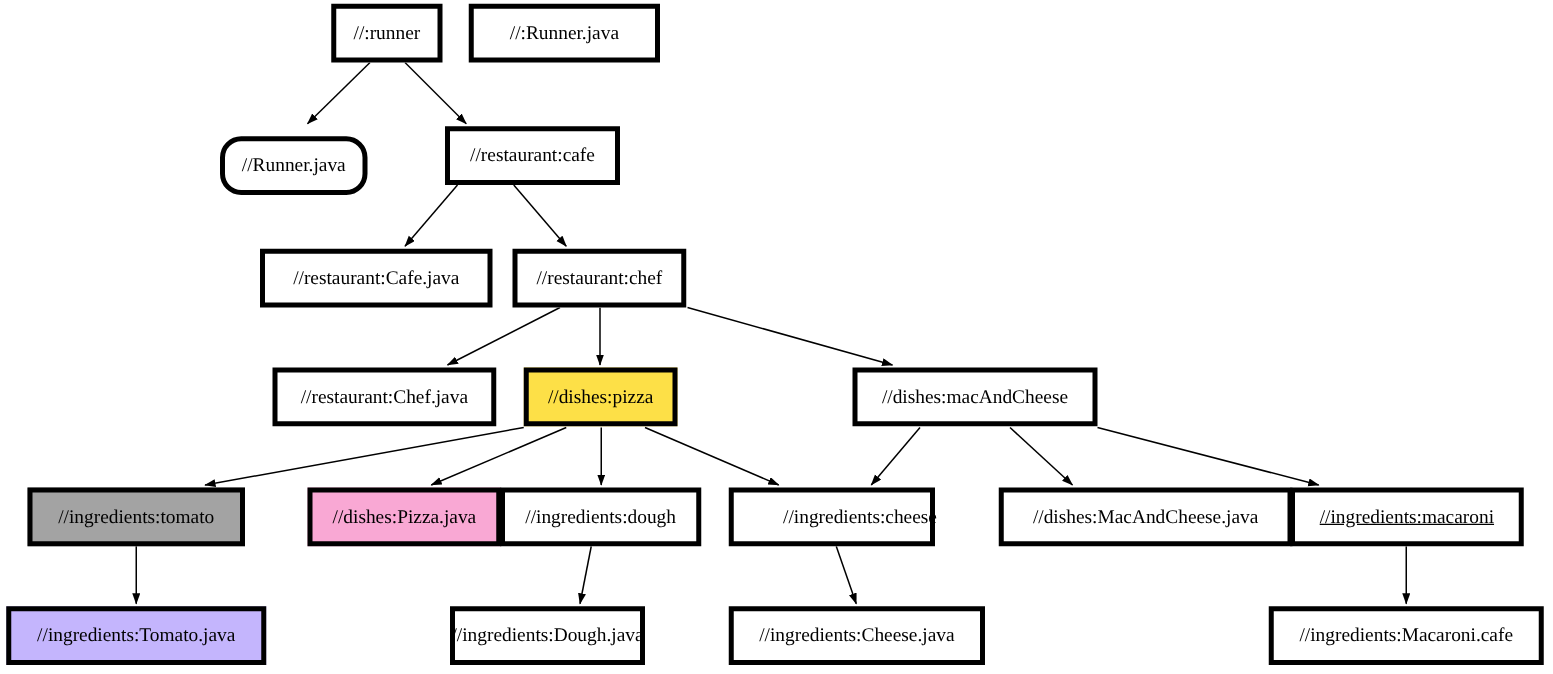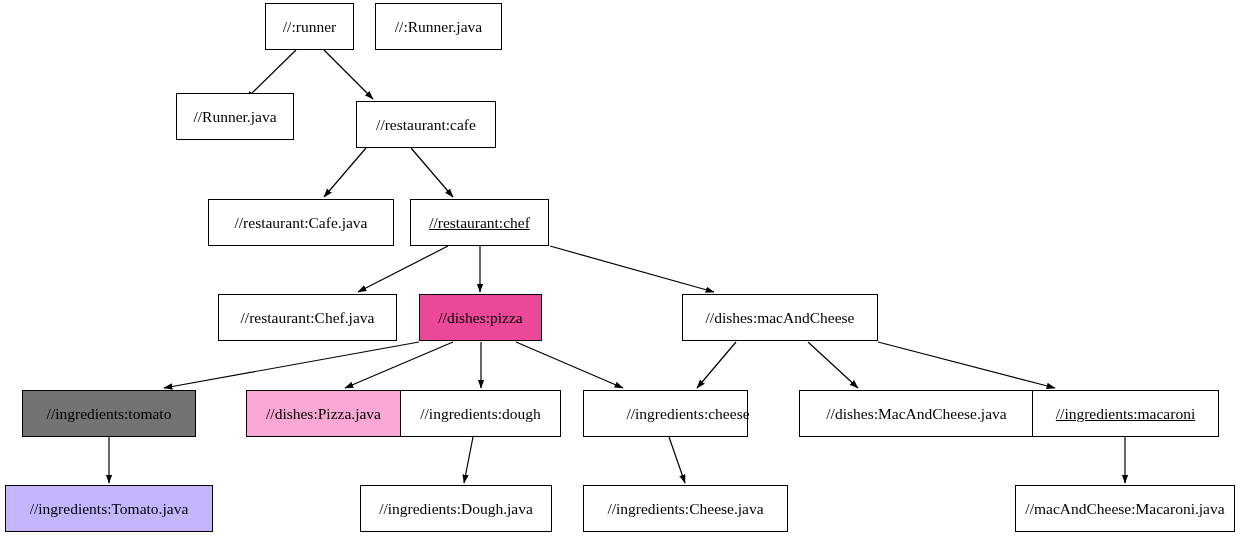--- a/index.html
+++ b/index.html
@@ -20,21 +20,21 @@
   #edge-layer {
     position: absolute;
     left: 0;
     top: 0;
     width: 1242px;
     height: 539px;
   }
   .node {
     position: absolute;
     box-sizing: border-box;
-    border: 1px solid #14532d;
+    border: 4px solid #14532d;
     background: #ffffff;
     display: flex;
     align-items: center;
     justify-content: center;
     white-space: nowrap;
   }
   .node-label {
     font-family: "Liberation Serif", "DejaVu Serif", serif;
     font-size: 15.5px;
     line-height: 1;
@@ -72,69 +72,69 @@
         <line x1="473" y1="437" x2="464" y2="483" stroke="#000000" stroke-width="1.2" marker-end="url(#arrowhead)"></line>
         <line x1="669" y1="437" x2="685" y2="483" stroke="#000000" stroke-width="1.2" marker-end="url(#arrowhead)"></line>
         <line x1="1125" y1="437" x2="1125" y2="483" stroke="#000000" stroke-width="1.2" marker-end="url(#arrowhead)"></line>
       </g>
   </svg>
 
   <div id="node-group">
       <div class="node" style="left: 265px; top: 3px; width: 89px; height: 47px; background: rgb(255, 255, 255); border-color: rgb(0, 0, 0);">
         <span class="node-label">//:runner</span>
       </div>
-      <div class="node" style="left: 375px; top: 3px; width: 127px; height: 47px; background: rgb(255, 255, 255); border-color: rgb(0, 0, 0);">
+      <div class="node" style="left: 375px; top: 3px; width: 153px; height: 47px; background: rgb(255, 255, 255); border-color: rgb(0, 0, 0);">
         <span class="node-label">//:Runner.java</span>
       </div>
-      <div class="node" style="left: 176px; top: 93px; width: 118px; height: 47px; background: rgb(255, 255, 255); border-color: rgb(0, 0, 0);">
+      <div class="node" style="left: 176px; top: 109px; width: 118px; height: 47px; background: rgb(255, 255, 255); border-color: rgb(0, 0, 0); border-radius: 17px;">
         <span class="node-label">//Runner.java</span>
       </div>
       <div class="node" style="left: 318px; top: 101px; width: 140px; height: 47px; background: rgb(255, 255, 255); border-color: rgb(0, 0, 0); margin-left: 38px;">
         <span class="node-label">//restaurant:cafe</span>
       </div>
       <div class="node" style="left: 208px; top: 199px; width: 186px; height: 47px; background: rgb(255, 255, 255); border-color: rgb(0, 0, 0);">
         <span class="node-label">//restaurant:Cafe.java</span>
       </div>
-      <div class="node" style="left: 410px; top: 199px; width: 139px; height: 47px; background: rgb(255, 255, 255); border-color: rgb(0, 0, 0); text-decoration: underline;">
+      <div class="node" style="left: 410px; top: 199px; width: 139px; height: 47px; background: rgb(255, 255, 255); border-color: rgb(0, 0, 0);">
         <span class="node-label">//restaurant:chef</span>
       </div>
       <div class="node" style="left: 218px; top: 294px; width: 179px; height: 47px; background: rgb(255, 255, 255); border-color: rgb(0, 0, 0); justify-content: center;">
         <span class="node-label">//restaurant:Chef.java</span>
       </div>
-      <div class="node" style="left: 419px; top: 294px; width: 123px; height: 47px; background: #ec4899; border-color: rgb(0, 0, 0);">
+      <div class="node" style="left: 419px; top: 294px; width: 123px; height: 47px; background: #fde047; border-color: rgb(0, 0, 0);">
         <span class="node-label">//dishes:pizza</span>
       </div>
       <div class="node" style="left: 682px; top: 294px; width: 196px; height: 47px; background: rgb(255, 255, 255); border-color: rgb(0, 0, 0);">
         <span class="node-label">//dishes:macAndCheese</span>
       </div>
-      <div class="node" style="left: 22px; top: 390px; width: 174px; height: 47px; background: #737373; border-color: rgb(0, 0, 0);">
+      <div class="node" style="left: 22px; top: 390px; width: 174px; height: 47px; background: #a3a3a3; border-color: rgb(0, 0, 0);">
         <span class="node-label">//ingredients:tomato</span>
       </div>
       <div class="node" style="left: 218px; top: 390px; width: 155px; height: 47px; background: #f9a8d4; border-color: rgb(0, 0, 0); margin-left: 28px;">
         <span class="node-label">//dishes:Pizza.java</span>
       </div>
       <div class="node" style="left: 400px; top: 390px; width: 161px; height: 47px; background: rgb(255, 255, 255); border-color: rgb(0, 0, 0); text-align: right;">
         <span class="node-label">//ingredients:dough</span>
       </div>
       <div class="node" style="left: 583px; top: 390px; width: 165px; height: 47px; background: rgb(255, 255, 255); border-color: rgb(0, 0, 0); padding-left: 45px;">
         <span class="node-label">//ingredients:cheese</span>
       </div>
       <div class="node" style="left: 775px; top: 390px; width: 235px; height: 47px; background: rgb(255, 255, 255); border-color: rgb(0, 0, 0); margin-left: 24px;">
         <span class="node-label">//dishes:MacAndCheese.java</span>
       </div>
       <div class="node" style="left: 1032px; top: 390px; width: 187px; height: 47px; background: rgb(255, 255, 255); border-color: rgb(0, 0, 0); text-decoration: underline;">
         <span class="node-label">//ingredients:macaroni</span>
       </div>
       <div class="node" style="left: 5px; top: 485px; width: 208px; height: 47px; background: #c4b5fd; border-color: rgb(0, 0, 0);">
         <span class="node-label">//ingredients:Tomato.java</span>
       </div>
-      <div class="node" style="left: 360px; top: 485px; width: 192px; height: 47px; background: rgb(255, 255, 255); border-color: rgb(0, 0, 0);">
+      <div class="node" style="left: 360px; top: 485px; width: 156px; height: 47px; background: rgb(255, 255, 255); border-color: rgb(0, 0, 0);">
         <span class="node-label">//ingredients:Dough.java</span>
       </div>
       <div class="node" style="left: 583px; top: 485px; width: 205px; height: 47px; background: rgb(255, 255, 255); border-color: rgb(0, 0, 0);">
         <span class="node-label">//ingredients:Cheese.java</span>
       </div>
       <div class="node" style="left: 1015px; top: 485px; width: 220px; height: 47px; background: rgb(255, 255, 255); border-color: rgb(0, 0, 0);">
-        <span class="node-label">//macAndCheese:Macaroni.java</span>
+        <span class="node-label">//ingredients:Macaroni.cafe</span>
       </div>
     </div>
 
 </div>
 
 </body></html>

